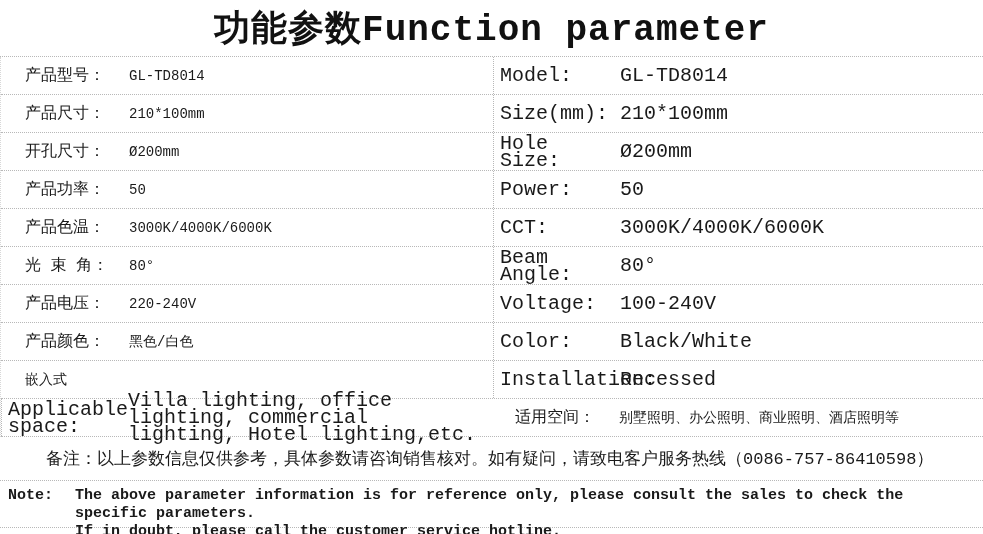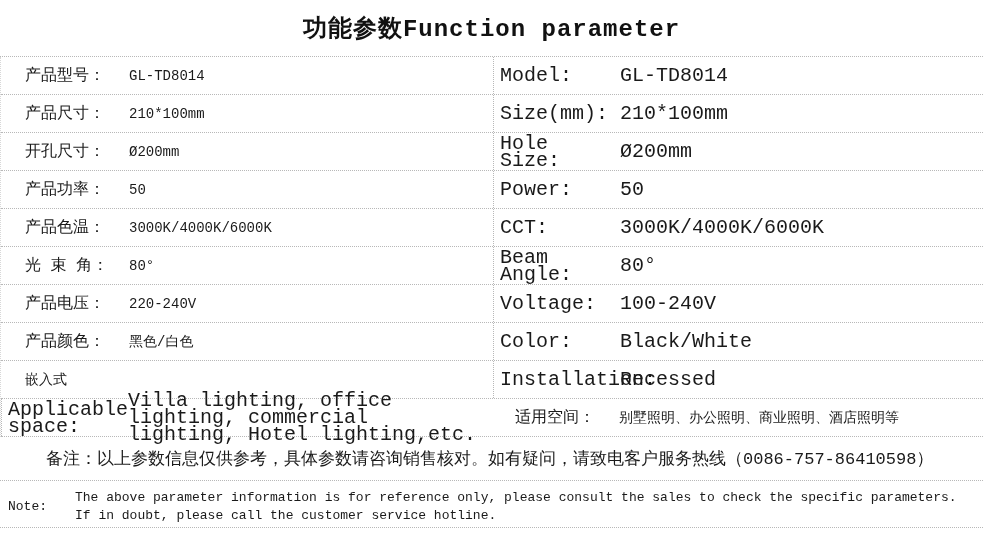--- a/index.html
+++ b/index.html
@@ -13,21 +13,21 @@
   }
   .page { width: 983px; height: 534px; }
 
   .title-bar {
     height: 57px;
     display: flex; align-items: center; justify-content: center;
     border-bottom: 1px dotted #b8b8b8;
   }
   .title-bar h1 {
     margin: 0;
-    font-size: 24px;
+    font-size: 36px;
     font-weight: bold;
     letter-spacing: 1px;
     color: #111;
   }
 
   .param-table { border-left: 1px dotted #d8d8d8; }
 
   .row {
     display: flex;
     height: 38px;
@@ -68,25 +68,26 @@
   .note-cn-row {
     height: 44px;
     display: flex; align-items: center;
     padding-left: 46px;
     border-bottom: 1px dotted #b8b8b8;
     font-size: 17px;
   }
   .note-en-row {
     height: 47px;
     display: flex;
-    align-items: center;
+    align-items: flex-start;
     padding: 6px 4px 0 8px;
     border-bottom: 1px dotted #b8b8b8;
-    font-size: 13px;
+    font-size: 15px;
     line-height: 18px;
+    font-weight: bold;
   }
   .note-en-row .note-prefix {
     width: 67px;
     flex-shrink: 0;
   }
   .note-en-row .note-lines { flex: 1; }
 </style>
 </head>
 <body>
 

